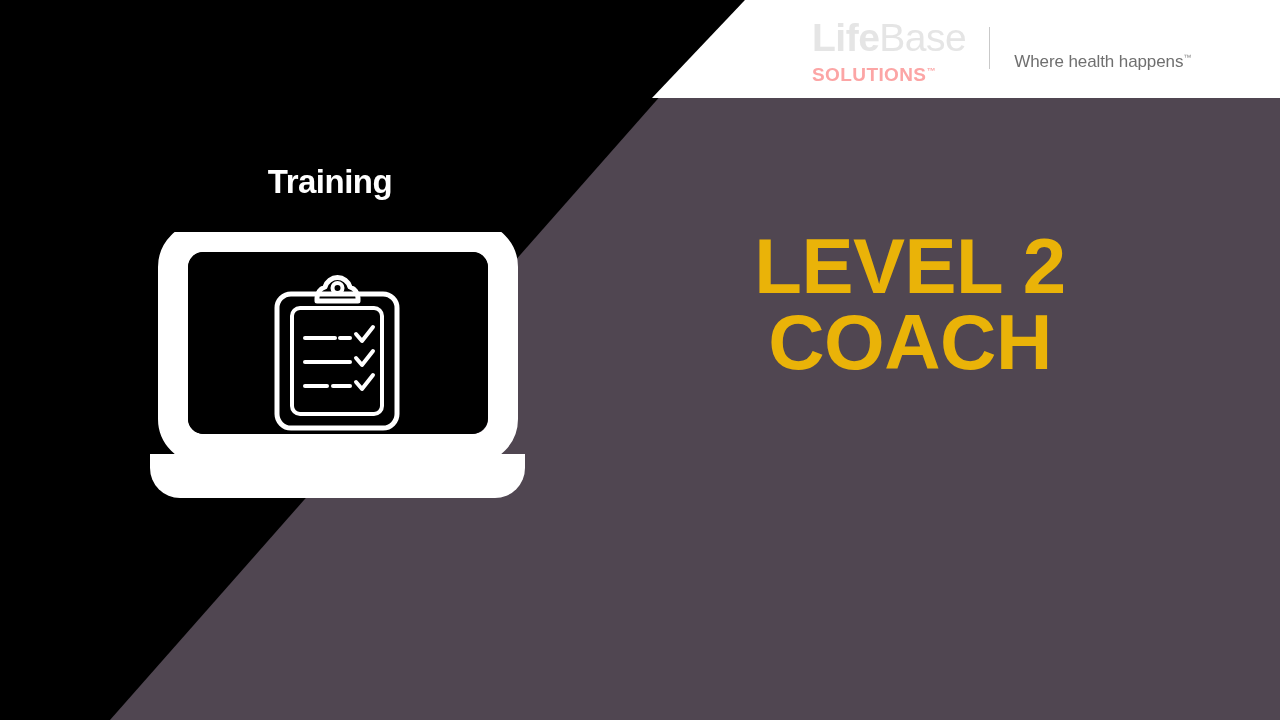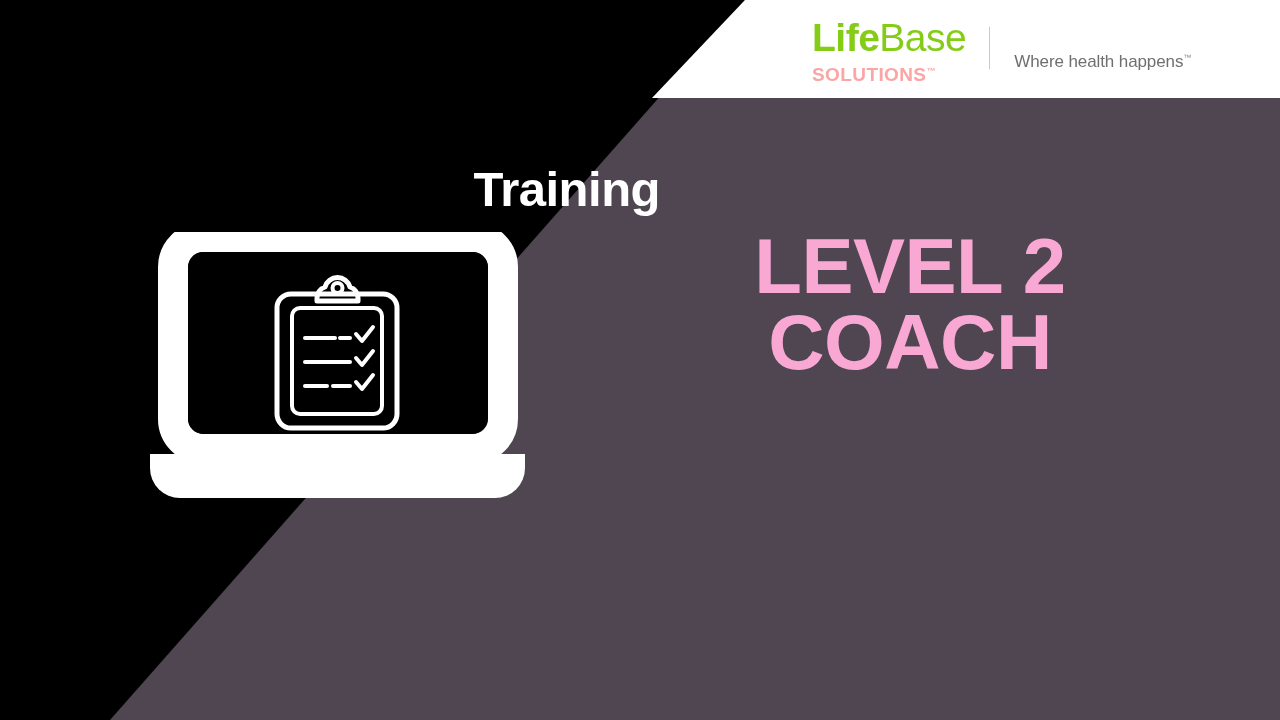--- a/index.html
+++ b/index.html
@@ -48,21 +48,21 @@
   }
   .logo-block {
     display: flex;
     flex-direction: column;
     align-items: flex-start;
     line-height: 1;
   }
   .logo-word {
     font-size: 39px;
     letter-spacing: -0.5px;
-    color: #84cc16;
+    color: #e5e5e5;
     white-space: nowrap;
     line-height: 1.05;
   }
   .logo-life {
     font-weight: 700;
   }
   .logo-base {
     font-weight: 400;
   }
   .logo-sub {
@@ -100,43 +100,43 @@
     font-weight: 400;
     color: #8a8a8a;
   }
 
   
   .training-label {
     position: absolute;
     left: 0;
     top: 165px;
     width: 660px;
-    text-align: right;
+    text-align: center;
     color: #ffffff;
-    font-size: 49px;
+    font-size: 33px;
     font-weight: 700;
     letter-spacing: -0.5px;
     line-height: 1;
   }
   .laptop-icon {
     position: absolute;
     left: 145px;
     top: 232px;
     width: 385px;
     height: 270px;
   }
 
   
   .title-block {
     position: absolute;
     left: 660px;
     top: 228px;
     width: 500px;
     text-align: center;
-    color: #f9a8d4;
+    color: #eab308;
     font-weight: 700;
     font-size: 78px;
     line-height: 0.98;
     letter-spacing: -0.5px;
   }
   .title-line {
     display: block;
     white-space: nowrap;
   }
 </style>

